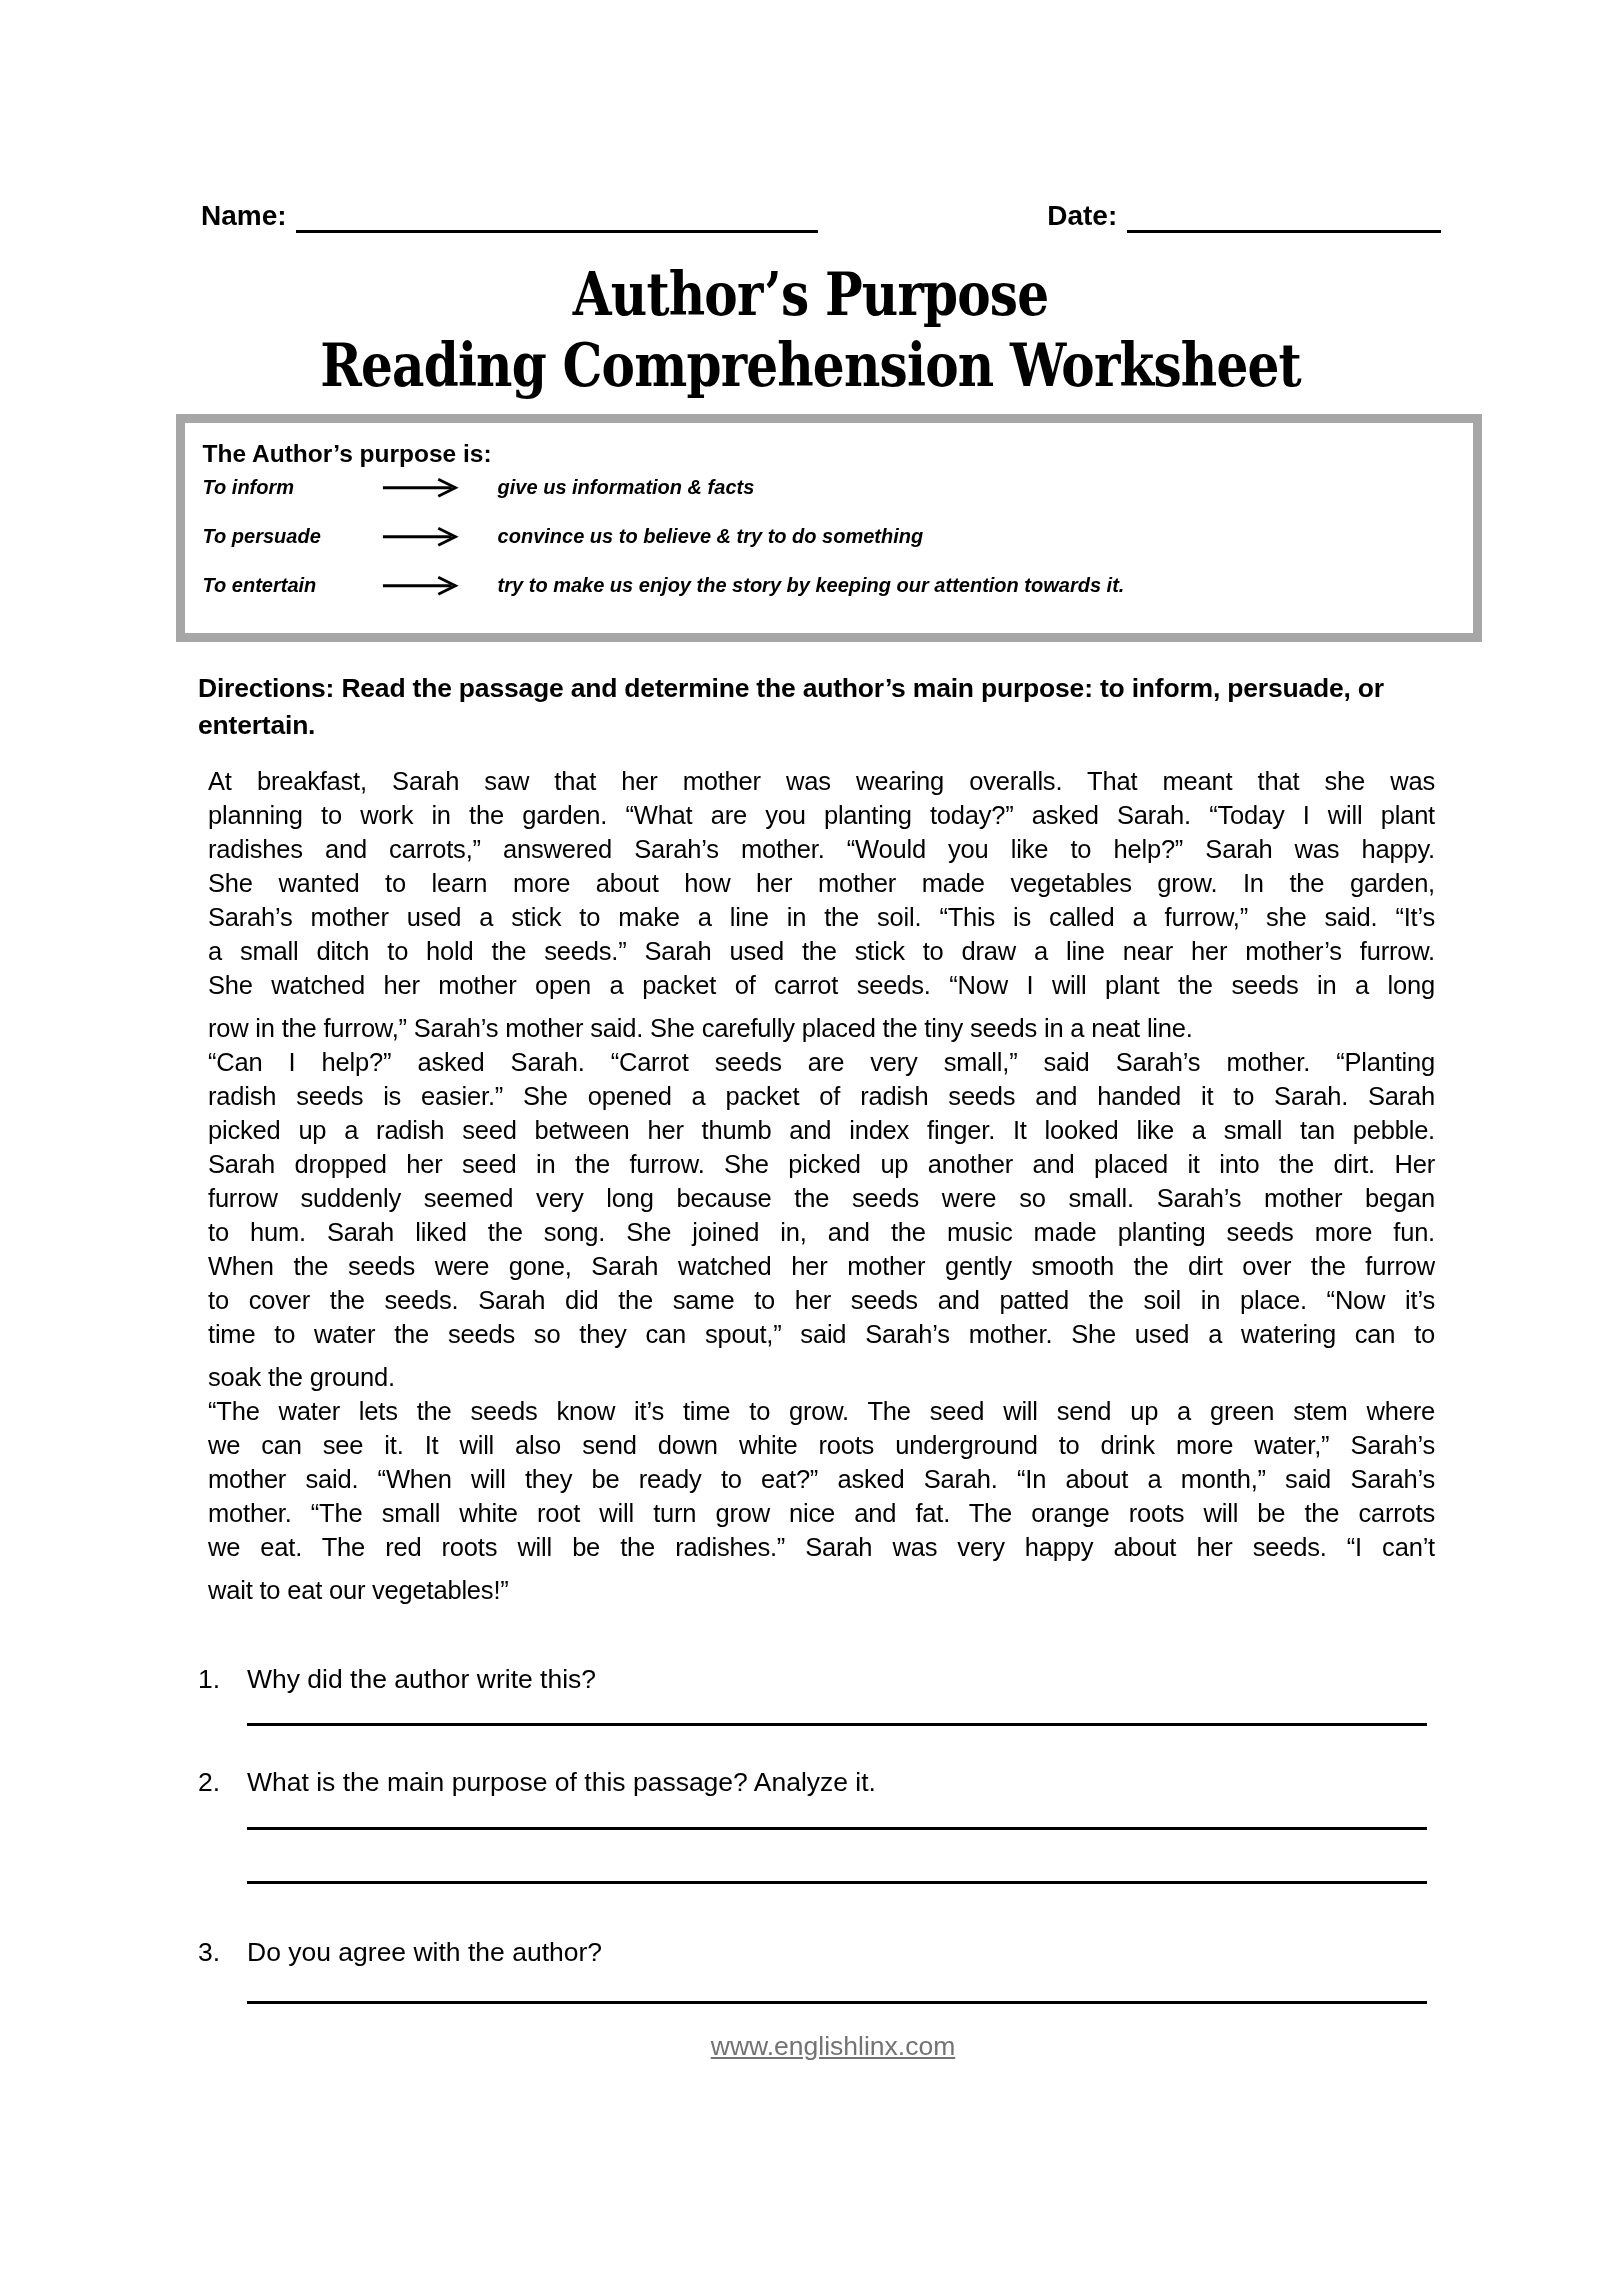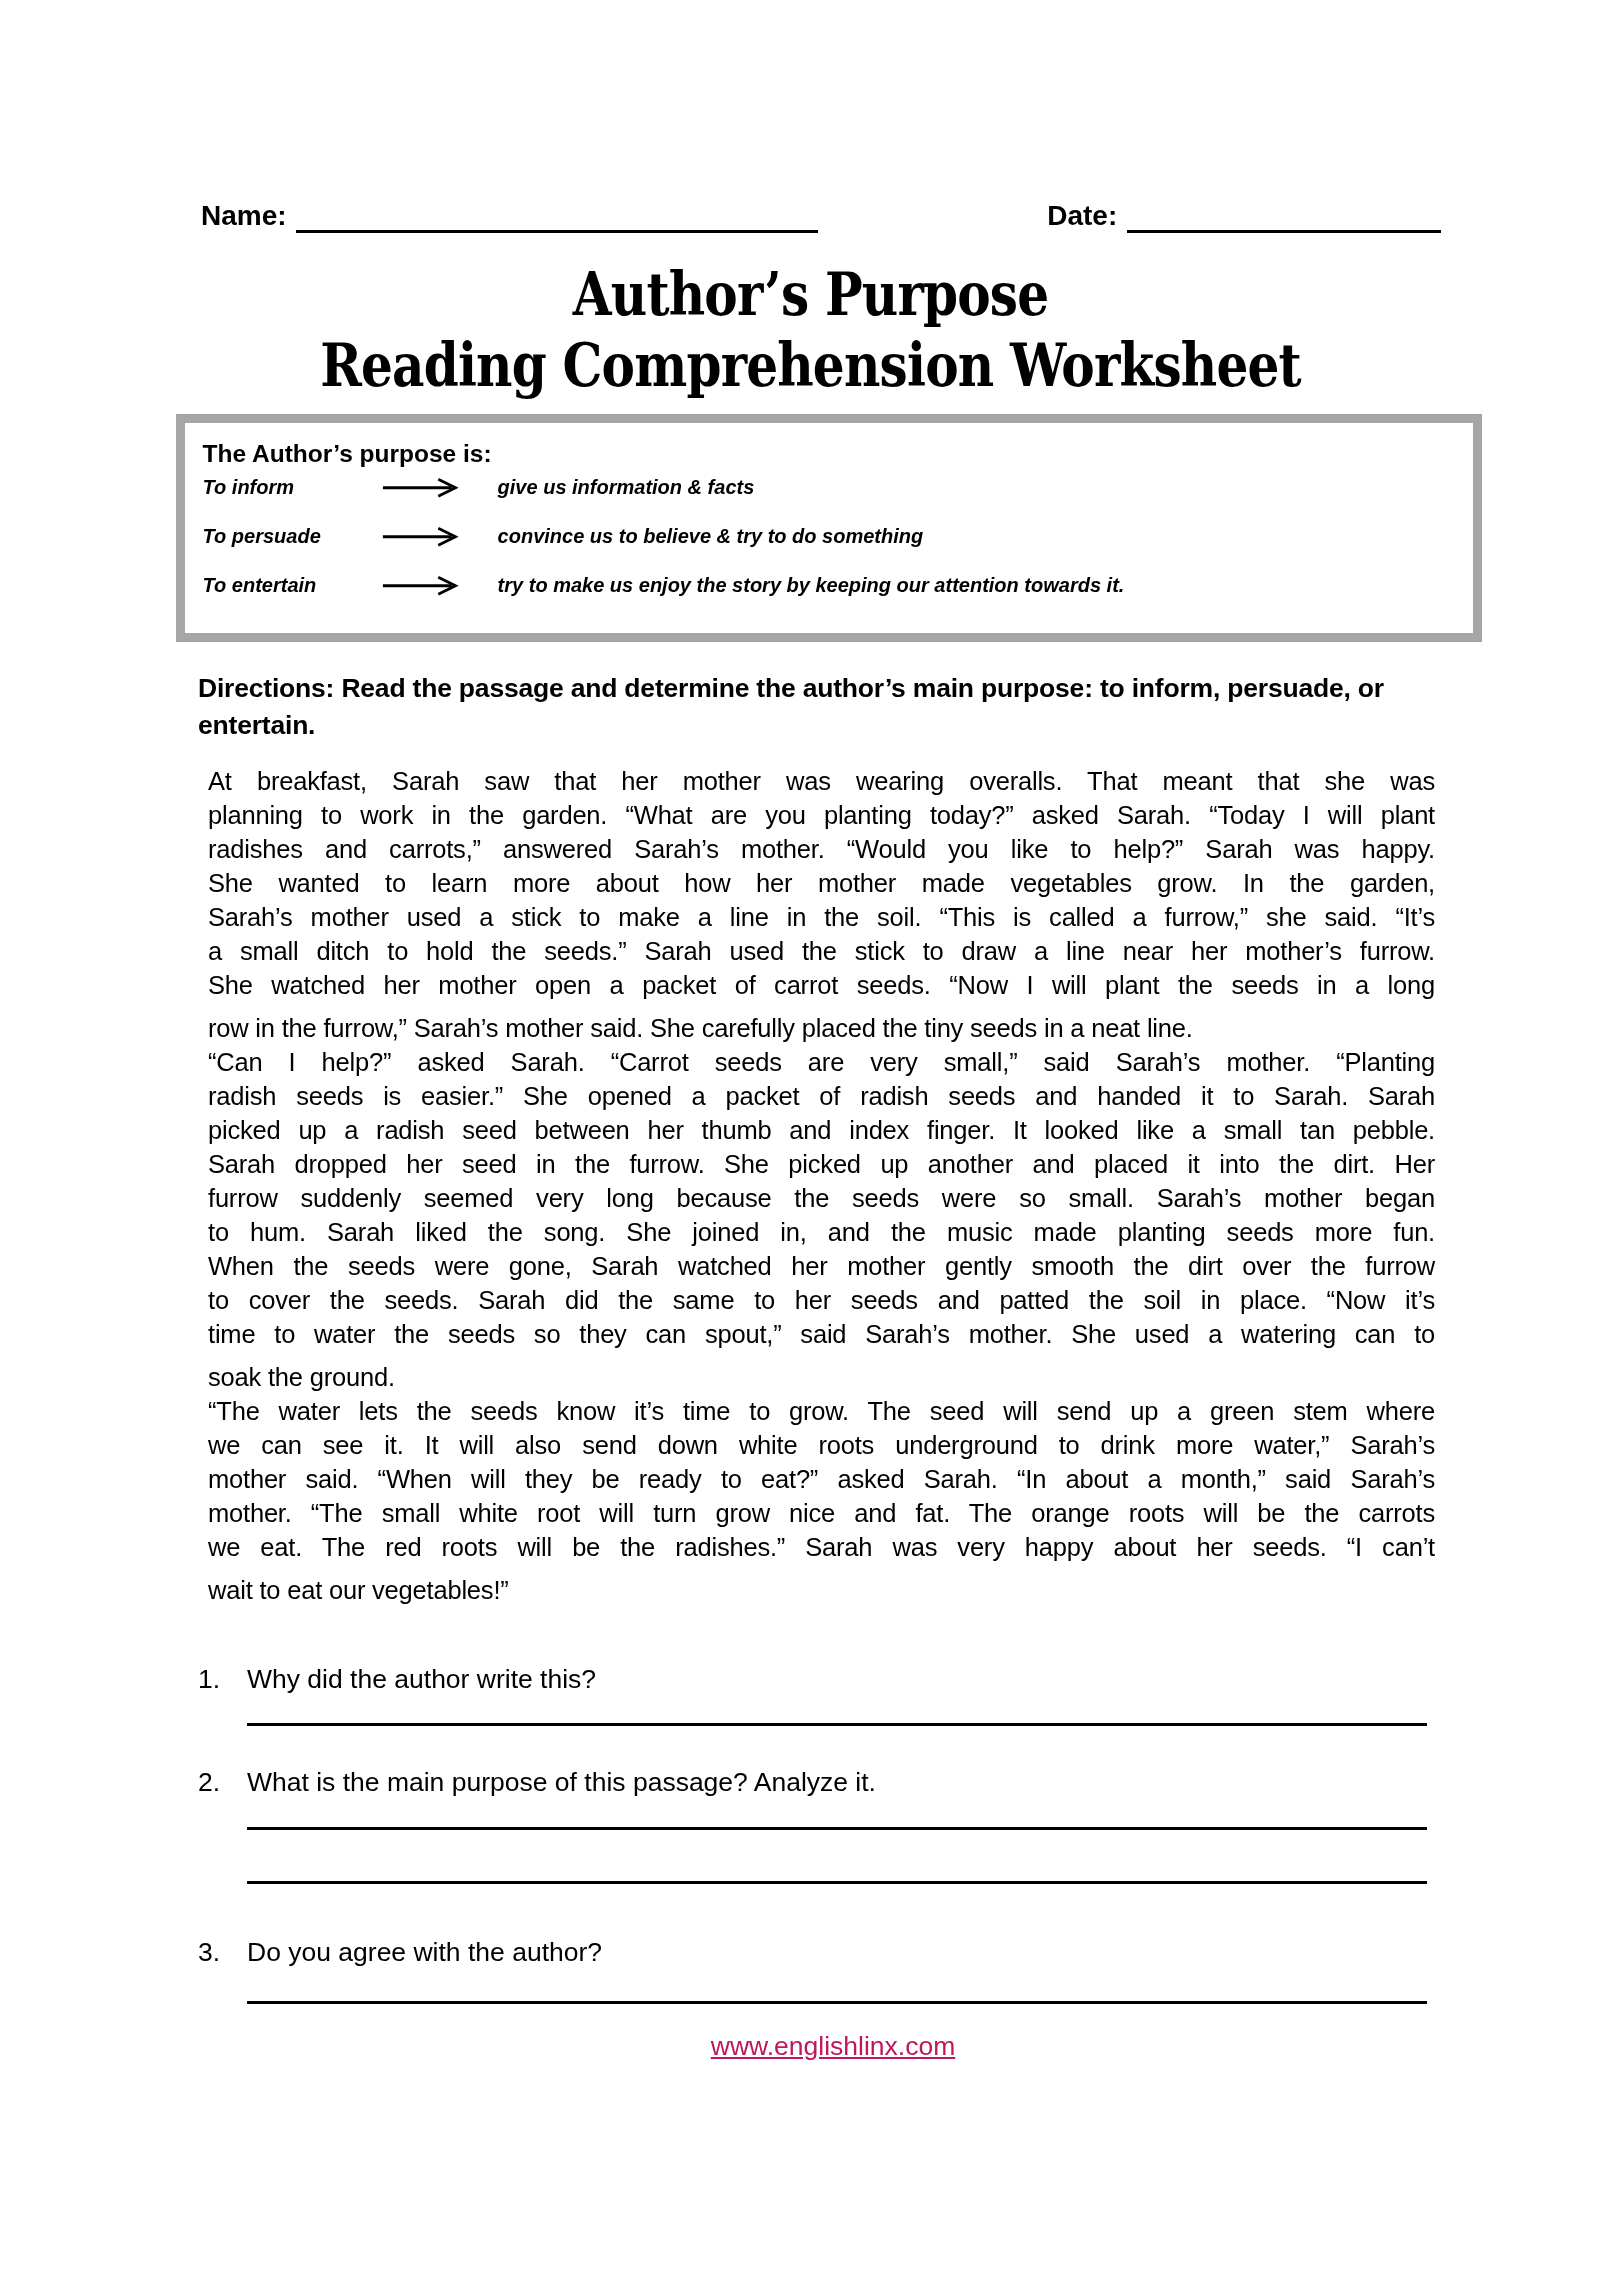--- a/index.html
+++ b/index.html
@@ -51,21 +51,21 @@
   .answer-line { position:absolute; left:247px; width:1180px; height:0;
     border-top:3.9px solid #000; }
   #a1  { top:1723px; }
   #a2a { top:1827px; }
   #a2b { top:1881px; }
   #a3  { top:2001px; }
 
   
   .footer-link-wrap { position:absolute; top:2031px; left:0; width:100%;
     text-align:center; padding-left:45px; box-sizing:border-box; font-size:26.5px; }
-  .footer-link-wrap a { color:#be185d; text-decoration:underline; cursor:pointer; }
+  .footer-link-wrap a { color:#737373; text-decoration:underline; cursor:pointer; }
 </style>
 </head>
 <body>
 
 <div class="page">
 
   <div class="header-row">
     <div class="field-group">
       <span class="field-label">Name:</span>
       <span class="field-line name-line"></span>

